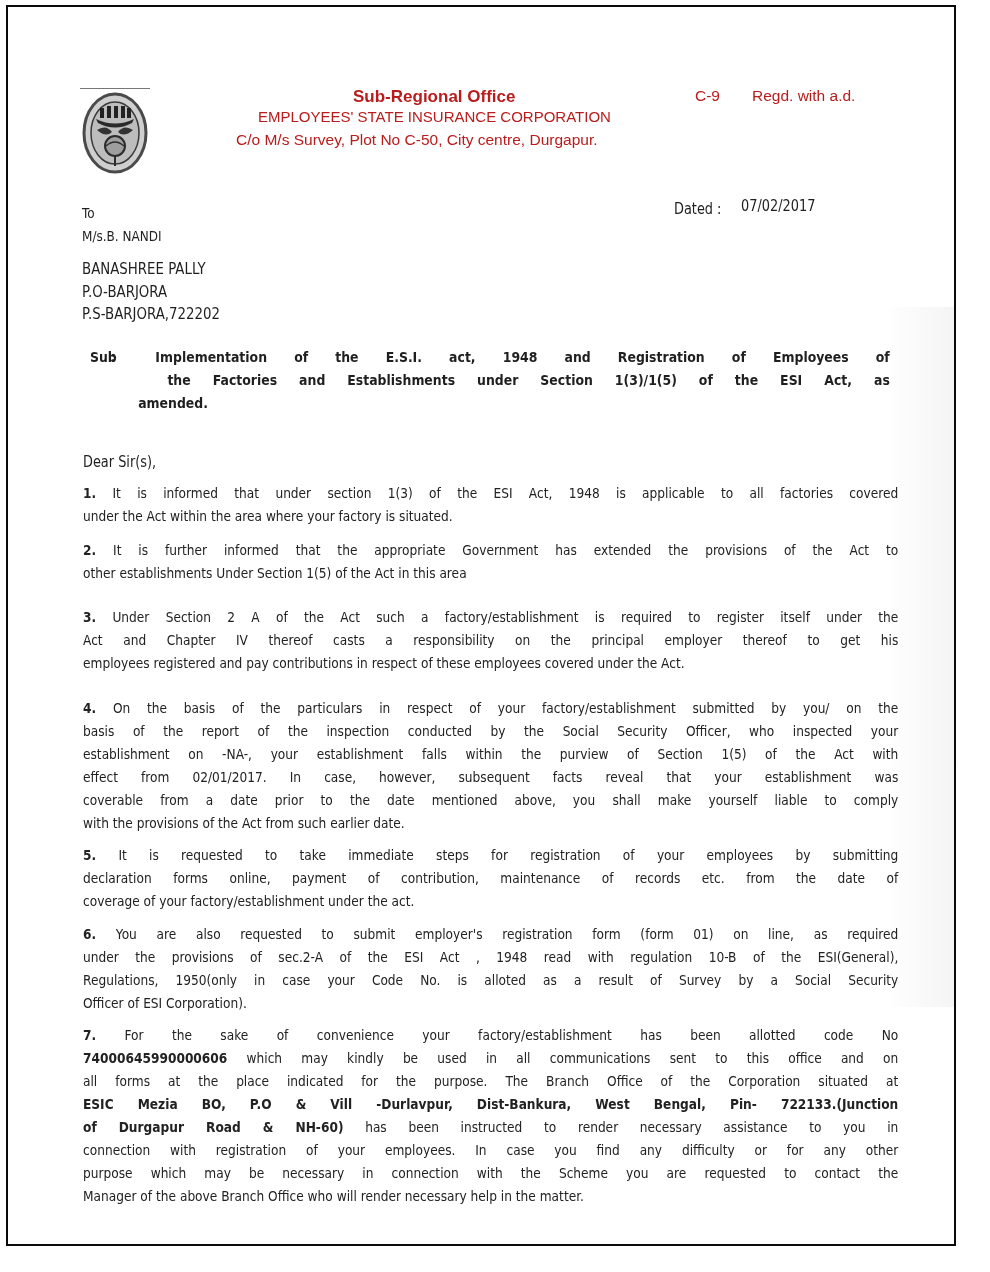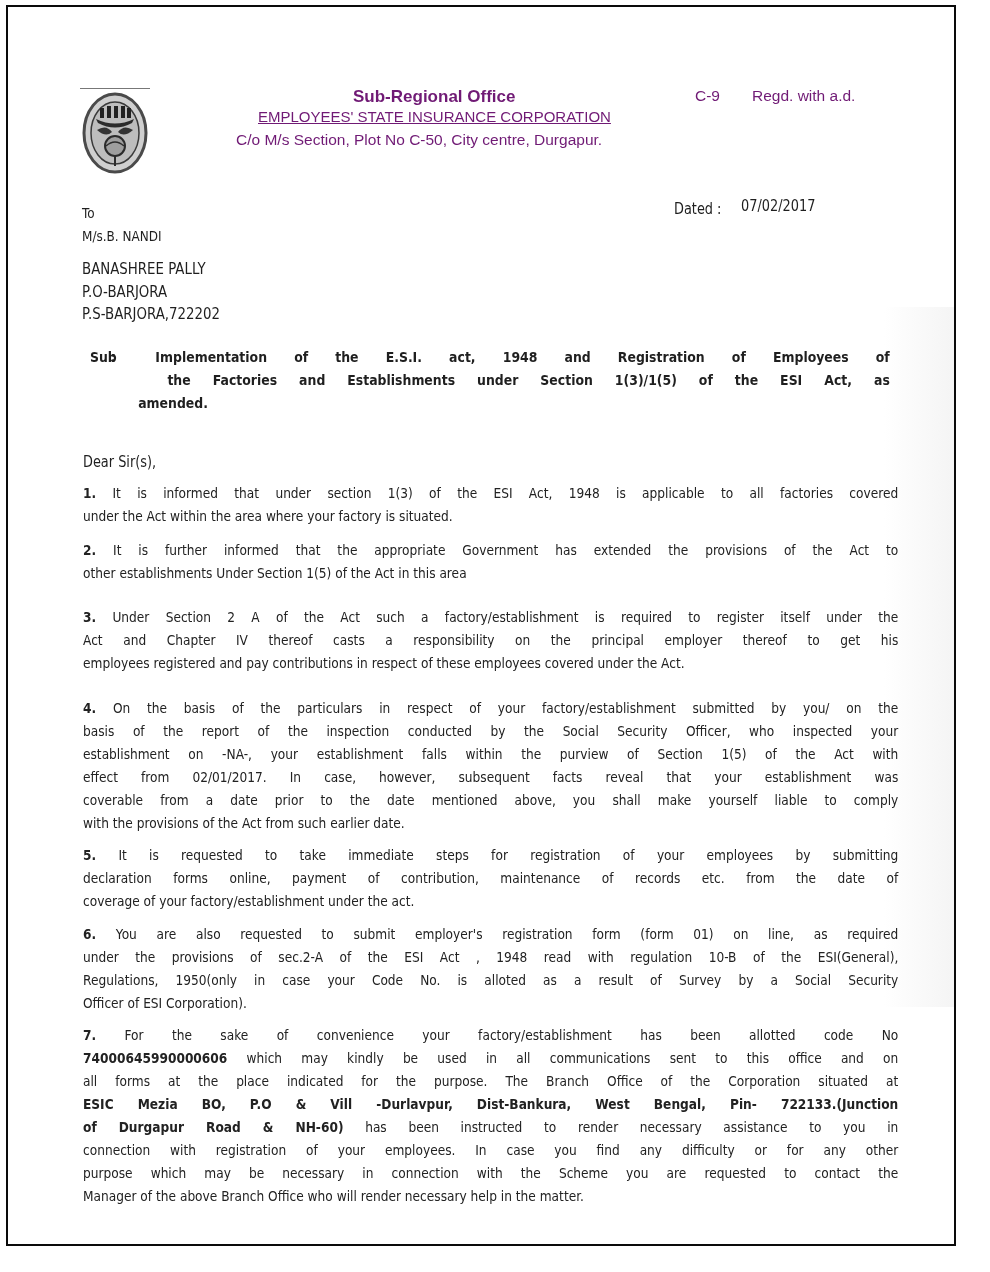--- a/index.html
+++ b/index.html
@@ -43,34 +43,33 @@
     .emblem {
       position: absolute;
       left: 82px;
       top: 92px;
       width: 66px;
       height: 82px;
     }
     .hdr {
       position: absolute;
       font-family: "Liberation Sans", sans-serif;
-      color: #701a75;
+      color: #b91c1c;
       white-space: nowrap;
     }
     .hdr-title {
       left: 353px;
       top: 87px;
       font-size: 17px;
       font-weight: bold;
     }
     .hdr-org {
       left: 258px;
       top: 108px;
       font-size: 15px;
-      text-decoration: underline;
     }
     .hdr-addr {
       left: 236px;
       top: 131px;
       font-size: 15.5px;
     }
     .form-code {
       left: 695px;
       top: 87px;
       font-size: 15.5px;
@@ -190,21 +189,21 @@
   <path d="M14 27 Q33 36 52 27 L50 31 Q33 40 16 31 Z" fill="#2b2b2b"></path>
   <path d="M15 38 Q24 32 30 40 Q24 46 15 38 Z" fill="#333"></path>
   <path d="M51 38 Q42 32 36 40 Q42 46 51 38 Z" fill="#333"></path>
   <circle cx="33" cy="54" r="10" fill="#9e9e9e" stroke="#2b2b2b" stroke-width="2"></circle>
   <path d="M24 54 Q33 46 42 54" fill="none" stroke="#2b2b2b" stroke-width="1.5"></path>
   <path d="M33 64 L33 74" stroke="#2b2b2b" stroke-width="2"></path>
 </svg>
 
 <div class="hdr hdr-title">Sub-Regional Office</div>
 <div class="hdr hdr-org">EMPLOYEES' STATE INSURANCE CORPORATION</div>
-<div class="hdr hdr-addr">C/o M/s Section, Plot No C-50, City centre, Durgapur.</div>
+<div class="hdr hdr-addr">C/o M/s Survey, Plot No C-50, City centre, Durgapur.</div>
 <div class="hdr form-code">C-9</div>
 <div class="hdr regd">Regd. with a.d.</div>
 
 <div class="txt dated-label">Dated :</div>
 <div class="txt dated-value">07/02/2017</div>
 
 <div class="txt to-label">To</div>
 <div class="txt to-name">M/s.B. NANDI</div>
 <div class="txt addr1">BANASHREE PALLY</div>
 <div class="txt addr2">P.O-BARJORA</div>

